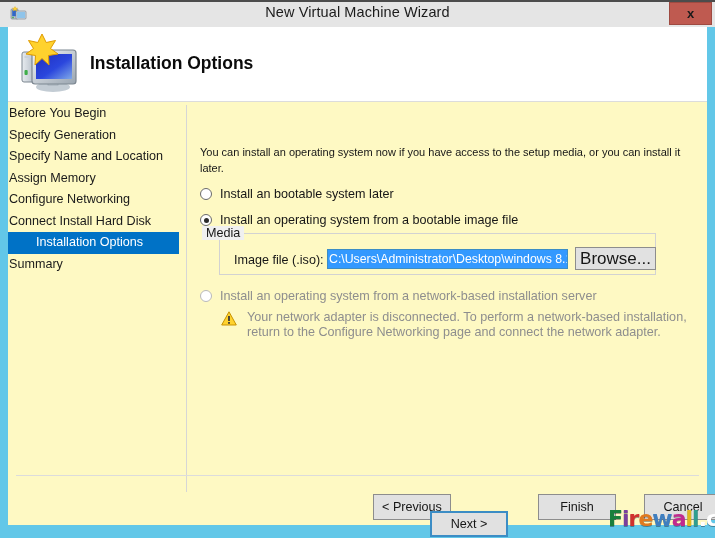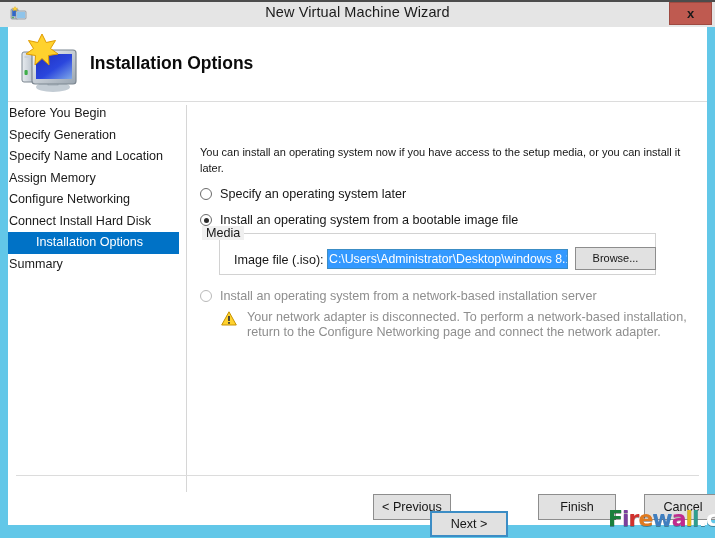--- a/index.html
+++ b/index.html
@@ -54,21 +54,21 @@
     font-weight: bold;
     line-height: 21px;
     text-align: center;
     cursor: pointer;
   }
   
   #panel {
     position: absolute;
     left: 8px; top: 27px;
     width: 699px; height: 498px;
-    background: #ffffff;
+    background: #fef9c3;
     box-sizing: border-box;
   }
   
   #header {
     position: absolute;
     left: 0; top: 0;
     width: 699px; height: 75px;
     background: #ffffff;
     border-bottom: 1px solid #dcdcdc;
     box-sizing: border-box;
@@ -198,21 +198,21 @@
     padding: 0 1px;
     white-space: nowrap;
   }
   #browse-button {
     position: absolute;
     left: 381px; top: 144px;
     width: 81px; height: 23px;
     background: #e1e1e1;
     border: 1px solid #8d8d8d;
     box-sizing: border-box;
-    font-size: 11px;
+    font-size: 17px;
     color: #161616;
     line-height: 21px;
     text-align: center;
     cursor: pointer;
   }
   
   #warning-row {
     position: absolute;
     left: 27px; top: 207px;
     width: 475px;
@@ -338,21 +338,21 @@
       <div class="nav-item selected">Installation Options</div>
       <div class="nav-item">Summary</div>
     </div>
     <div id="sidebar-divider"></div>
 
     <div id="content">
 
       <div id="intro-text">You can install an operating system now if you have access to the setup media, or you can install it later.</div>
 
       <div class="radio-row" style="top:84px;">
-        <span class="radio-mark"></span><span>Specify an operating system later</span>
+        <span class="radio-mark"></span><span>Install an bootable system later</span>
       </div>
 
       <div class="radio-row" style="top:110px;">
         <span class="radio-mark checked"></span><span>Install an operating system from a bootable image file</span>
       </div>
 
       <div id="media-group"></div>
       <div id="media-legend">Media</div>
       <div id="image-label">Image file (.iso):</div>
       <div id="iso-field">

